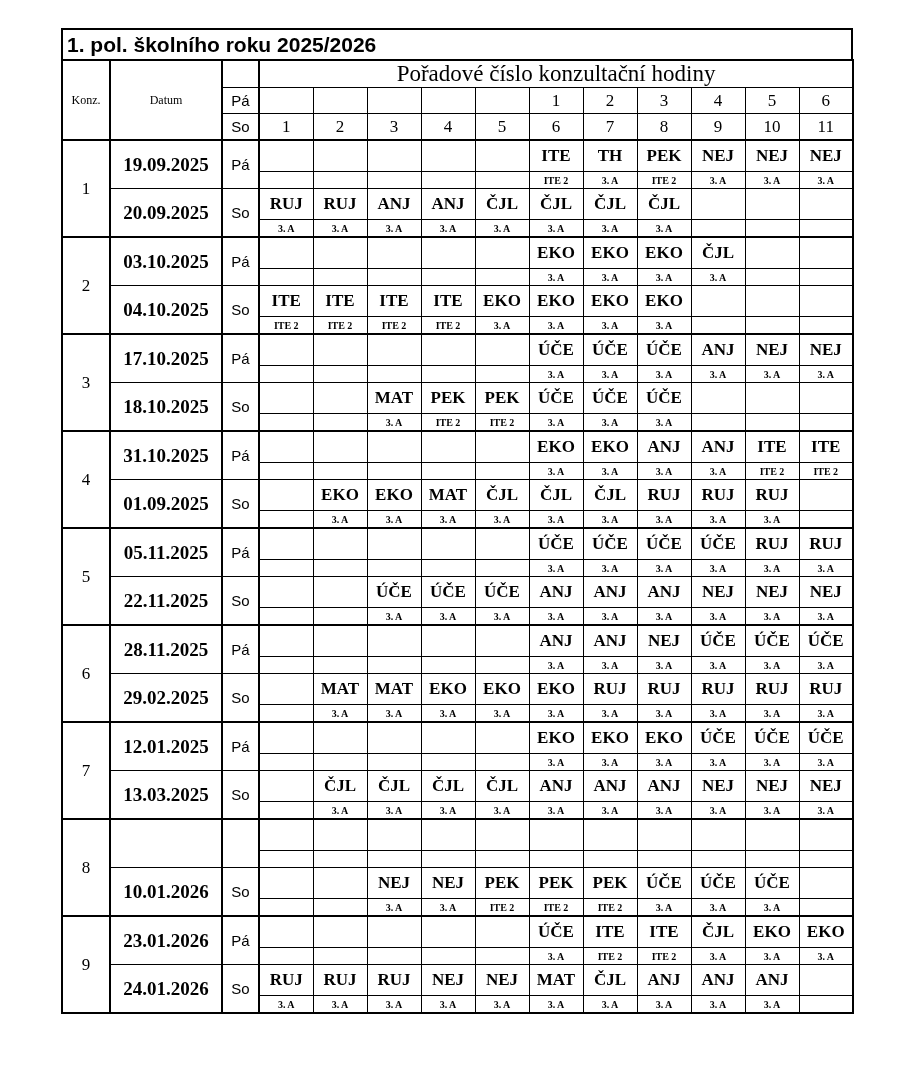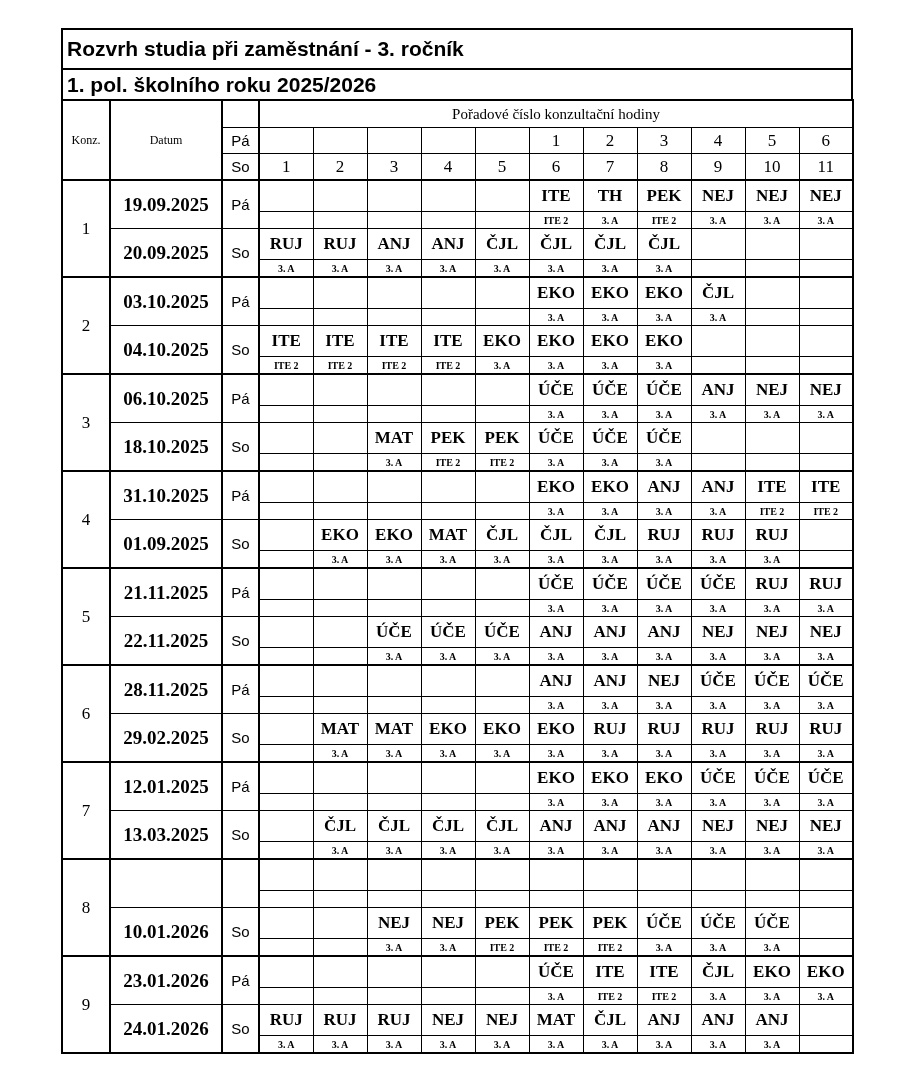--- a/index.html
+++ b/index.html
@@ -16,37 +16,36 @@
     display: flex; align-items: center; padding-left: 4px; box-sizing: border-box;
   }
   table.grid { border-collapse: collapse; table-layout: fixed; width: 792px; }
   table.grid td { border: 1px solid #000; padding: 0; text-align: center; vertical-align: middle; overflow: hidden; white-space: nowrap; }
   col.c-konz { width: 48px; }
   col.c-date { width: 112px; }
   col.c-day { width: 37px; }
   col.c-slot { width: 54px; }
   .hdr-konz, .hdr-date { font-size: 12px; border-left: 2px solid #000 !important; }
   .hdr-date { border-left: 2px solid #000 !important; }
-  .hdr-title { font-size: 15px; height: 26px; }
+  .hdr-title { font-size: 23px; height: 26px; }
   .hdr-num { font-size: 17px; height: 25px; }
   .hdr-day { font-size: 15px; font-family: "Liberation Sans", sans-serif; border-left: 2px solid #000 !important; border-right: 2px solid #000 !important; }
   .konz-cell { font-size: 17px; border-left: 2px solid #000 !important; border-right: 2px solid #000 !important; }
   .date-cell { font-size: 19px; font-weight: bold; border-right: 2px solid #000 !important; }
   .day-cell { font-size: 15px; font-family: "Liberation Sans", sans-serif; border-right: 2px solid #000 !important; }
   .subj { font-size: 17px; font-weight: bold; height: 30px; }
   .grp { font-size: 10px; font-weight: bold; height: 16px; }
   tr.block-top td { border-top: 2px solid #000; }
   td.last-col { border-right: 2px solid #000 !important; }
   tr.block-end td { border-bottom: 2px solid #000; }
 </style>
 </head>
 <body>
 
 <div class="sheet">
-  <div class="title-row">Rozvrh studia při zaměstnání - 3. ročník</div>
   <div class="subtitle-row">1. pol. školního roku 2025/2026</div>
   <table class="grid" id="grid">
     <colgroup>
       <col class="c-konz">
         <col class="c-date">
         <col class="c-day">
       <col class="c-slot">
         <col class="c-slot">
         <col class="c-slot">
         <col class="c-slot">
@@ -202,21 +201,21 @@
           <td class="grp">3. A</td>
           <td class="grp">3. A</td>
           <td class="grp">3. A</td>
           <td class="grp">3. A</td>
           <td class="grp"></td>
           <td class="grp"></td>
           <td class="grp last-col"></td>
         </tr>
         <tr class="block-top">
           <td rowspan="4" class="konz-cell">3</td>
-          <td rowspan="2" class="date-cell">06.10.2025</td>
+          <td rowspan="2" class="date-cell">17.10.2025</td>
           <td rowspan="2" class="day-cell">Pá</td>
           <td class="subj"></td>
           <td class="subj"></td>
           <td class="subj"></td>
           <td class="subj"></td>
           <td class="subj"></td>
           <td class="subj">ÚČE</td>
           <td class="subj">ÚČE</td>
           <td class="subj">ÚČE</td>
           <td class="subj">ANJ</td>
@@ -316,21 +315,21 @@
           <td class="grp">3. A</td>
           <td class="grp">3. A</td>
           <td class="grp">3. A</td>
           <td class="grp">3. A</td>
           <td class="grp">3. A</td>
           <td class="grp">3. A</td>
           <td class="grp last-col"></td>
         </tr>
         <tr class="block-top">
           <td rowspan="4" class="konz-cell">5</td>
-          <td rowspan="2" class="date-cell">21.11.2025</td>
+          <td rowspan="2" class="date-cell">05.11.2025</td>
           <td rowspan="2" class="day-cell">Pá</td>
           <td class="subj"></td>
           <td class="subj"></td>
           <td class="subj"></td>
           <td class="subj"></td>
           <td class="subj"></td>
           <td class="subj">ÚČE</td>
           <td class="subj">ÚČE</td>
           <td class="subj">ÚČE</td>
           <td class="subj">ÚČE</td>

